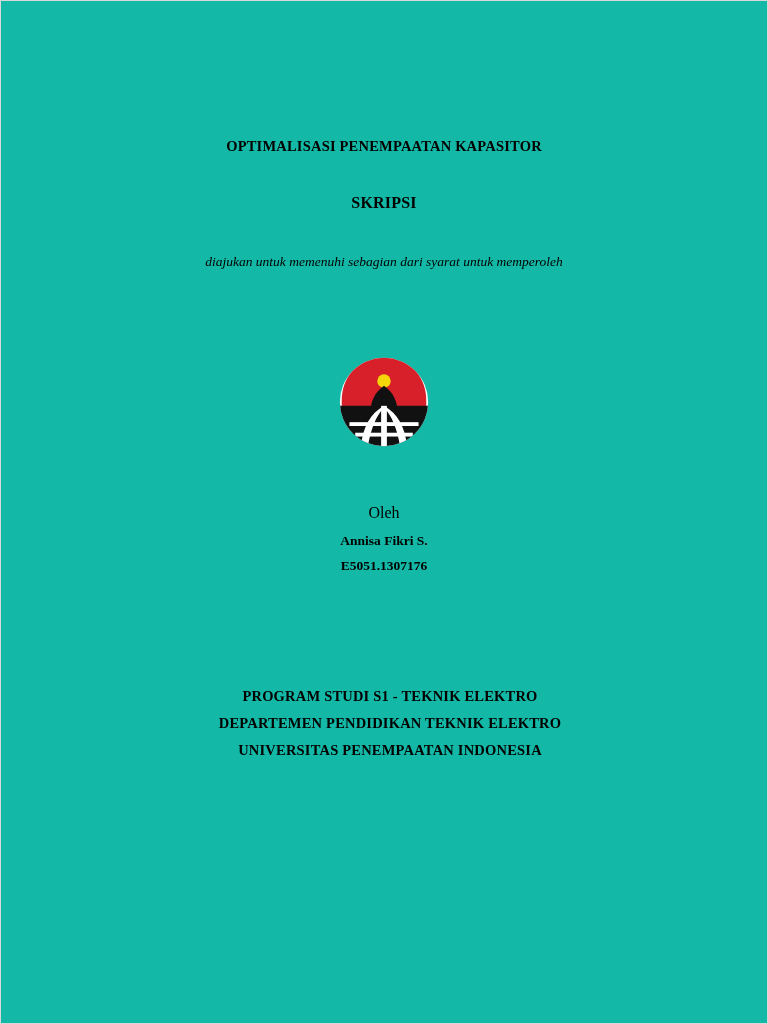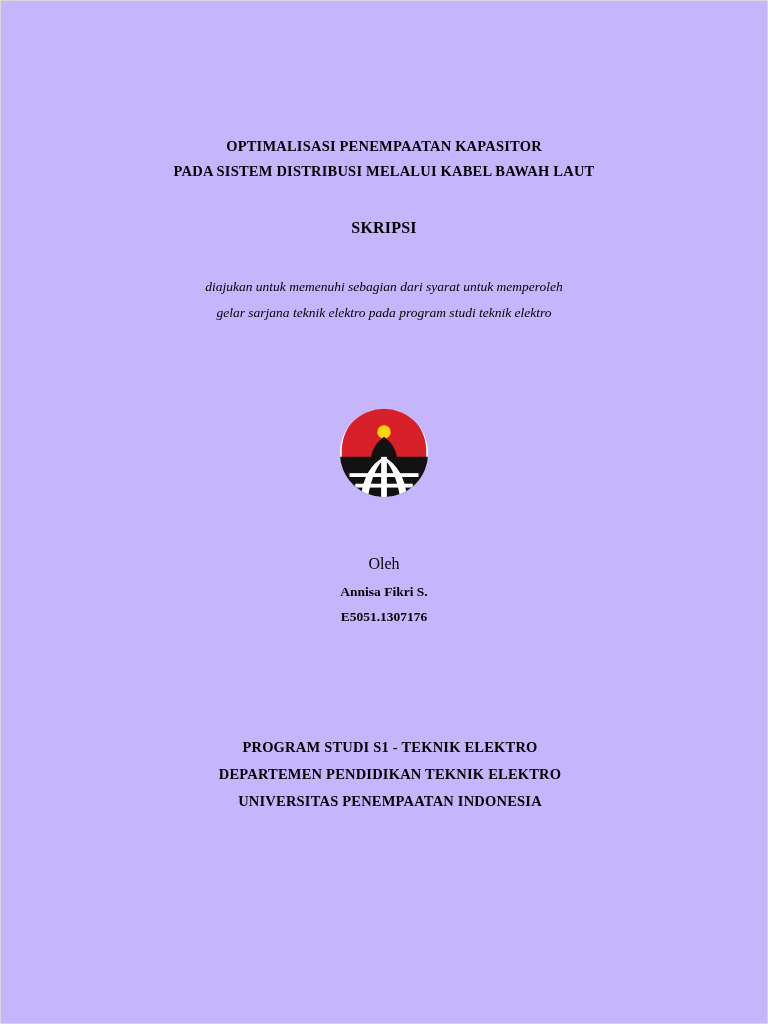--- a/index.html
+++ b/index.html
@@ -12,21 +12,21 @@
     height: 1024px;
     font-family: "Liberation Serif", serif;
     color: #000000;
     -webkit-font-smoothing: antialiased;
   }
   .page {
     position: relative;
     width: 768px;
     height: 1024px;
     box-sizing: border-box;
-    background: #c4b5fd;
+    background: #14b8a6;
     border: 1px solid #d8d8d8;
     overflow: hidden;
   }
   .content {
     position: absolute;
     left: 0;
     right: 0;
     top: 0;
     text-align: center;
   }
@@ -97,28 +97,26 @@
   }
 </style>
 </head>
 <body>
 
 <div class="page">
   <div class="content">
 
     <div class="title-block">
       <div class="title-line">OPTIMALISASI PENEMPAATAN KAPASITOR</div>
-      <div class="title-line">PADA SISTEM DISTRIBUSI MELALUI KABEL BAWAH LAUT</div>
     </div>
 
     <div class="doc-type">SKRIPSI</div>
 
     <div class="purpose-block">
       <div class="purpose-line">diajukan untuk memenuhi sebagian dari syarat untuk memperoleh</div>
-      <div class="purpose-line">gelar sarjana teknik elektro pada program studi teknik elektro</div>
     </div>
 
     <div class="logo-wrap">
       <svg class="logo" viewBox="0 0 100 100">
         <defs>
           <clipPath id="circleClip">
             <circle cx="50" cy="50" r="46"></circle>
           </clipPath>
         </defs>
         <g clip-path="url(#circleClip)">

